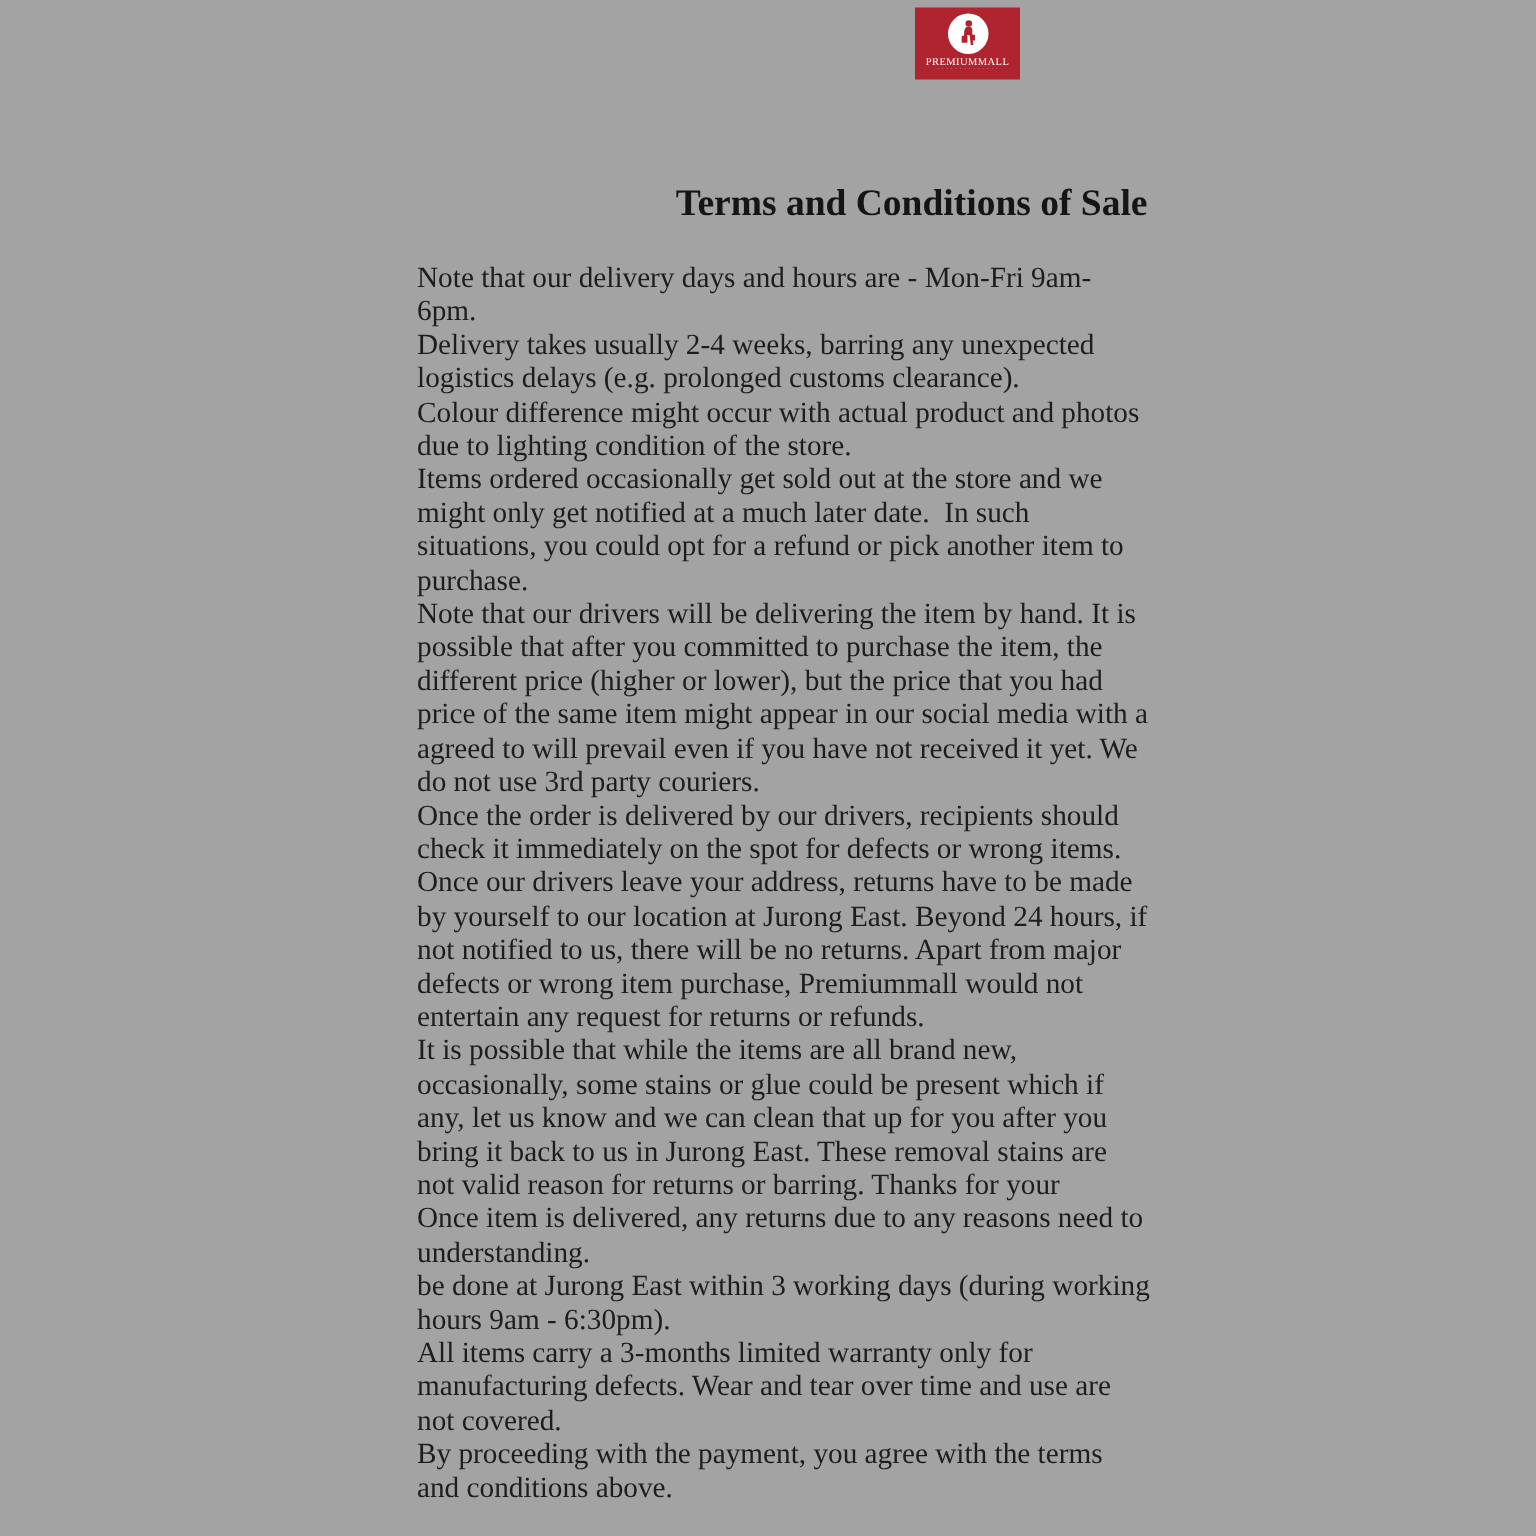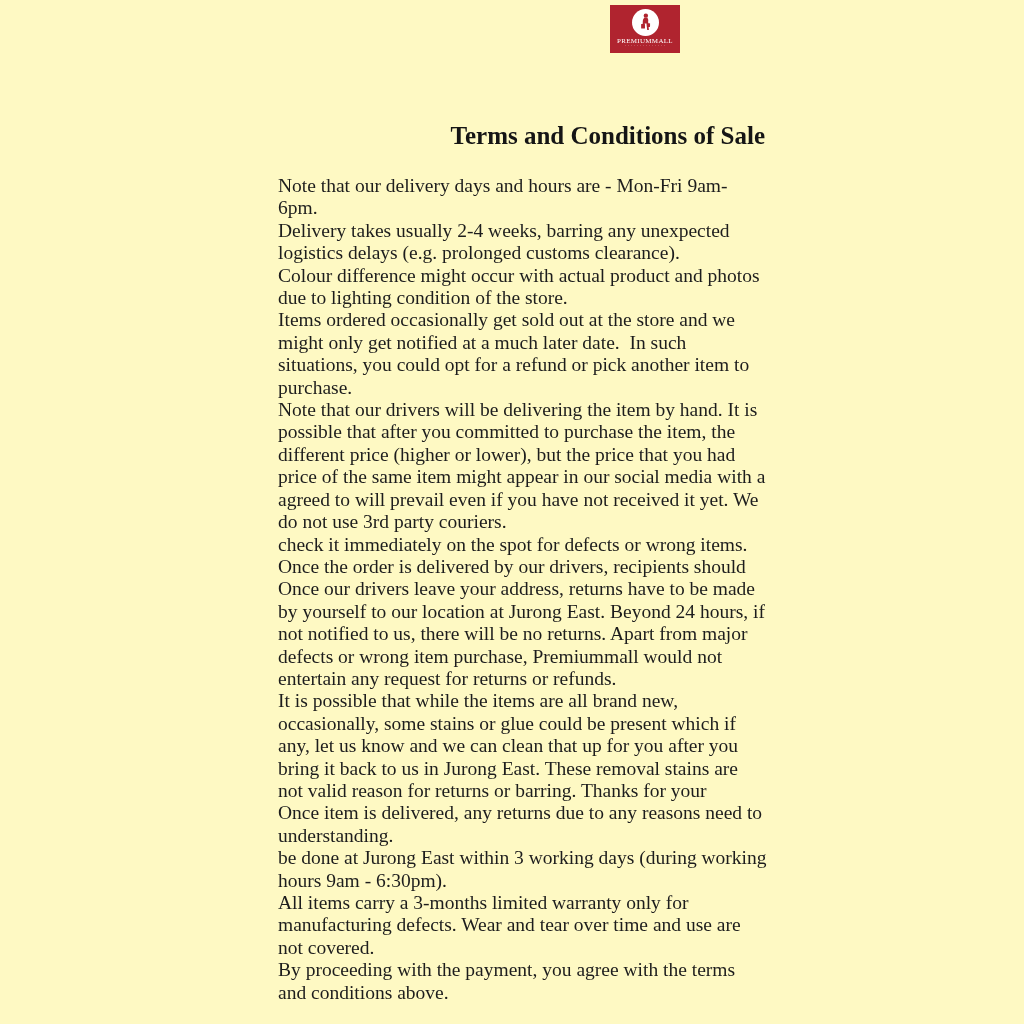--- a/index.html
+++ b/index.html
@@ -5,21 +5,21 @@
   html, body { margin: 0; padding: 0; }
   body {
     width: 1024px; height: 1024px;
     background: #ffffff;
     font-family: "Liberation Serif", serif;
     overflow: hidden;
   }
   .page {
     position: relative;
     width: 1024px; height: 1024px;
-    background: #fef9c3;
+    background: #a3a3a3;
   }
   
   .logo {
     position: absolute;
     left: 610px; top: 5px;
     width: 70px; height: 48px;
     background: #b0242f;
     display: flex;
     flex-direction: column;
     align-items: center;
@@ -110,22 +110,22 @@
       <div class="line"><span>Items ordered occasionally get sold out at the store and we</span></div>
       <div class="line"><span>might only get notified at a much later date.  In such</span></div>
       <div class="line"><span>situations, you could opt for a refund or pick another item to</span></div>
       <div class="line"><span>purchase.</span></div>
       <div class="line"><span>Note that our drivers will be delivering the item by hand. It is</span></div>
       <div class="line"><span>possible that after you committed to purchase the item, the</span></div>
       <div class="line"><span>different price (higher or lower), but the price that you had</span></div>
       <div class="line"><span>price of the same item might appear in our social media with a</span></div>
       <div class="line"><span>agreed to will prevail even if you have not received it yet. We</span></div>
       <div class="line"><span>do not use 3rd party couriers.</span></div>
+      <div class="line"><span>Once the order is delivered by our drivers, recipients should</span></div>
       <div class="line"><span>check it immediately on the spot for defects or wrong items.</span></div>
-      <div class="line"><span>Once the order is delivered by our drivers, recipients should</span></div>
       <div class="line"><span>Once our drivers leave your address, returns have to be made</span></div>
       <div class="line"><span>by yourself to our location at Jurong East. Beyond 24 hours, if</span></div>
       <div class="line"><span>not notified to us, there will be no returns. Apart from major</span></div>
       <div class="line"><span>defects or wrong item purchase, Premiummall would not</span></div>
       <div class="line"><span>entertain any request for returns or refunds.</span></div>
       <div class="line"><span>It is possible that while the items are all brand new,</span></div>
       <div class="line"><span>occasionally, some stains or glue could be present which if</span></div>
       <div class="line"><span>any, let us know and we can clean that up for you after you</span></div>
       <div class="line"><span>bring it back to us in Jurong East. These removal stains are</span></div>
       <div class="line"><span>not valid reason for returns or barring. Thanks for your</span></div>

